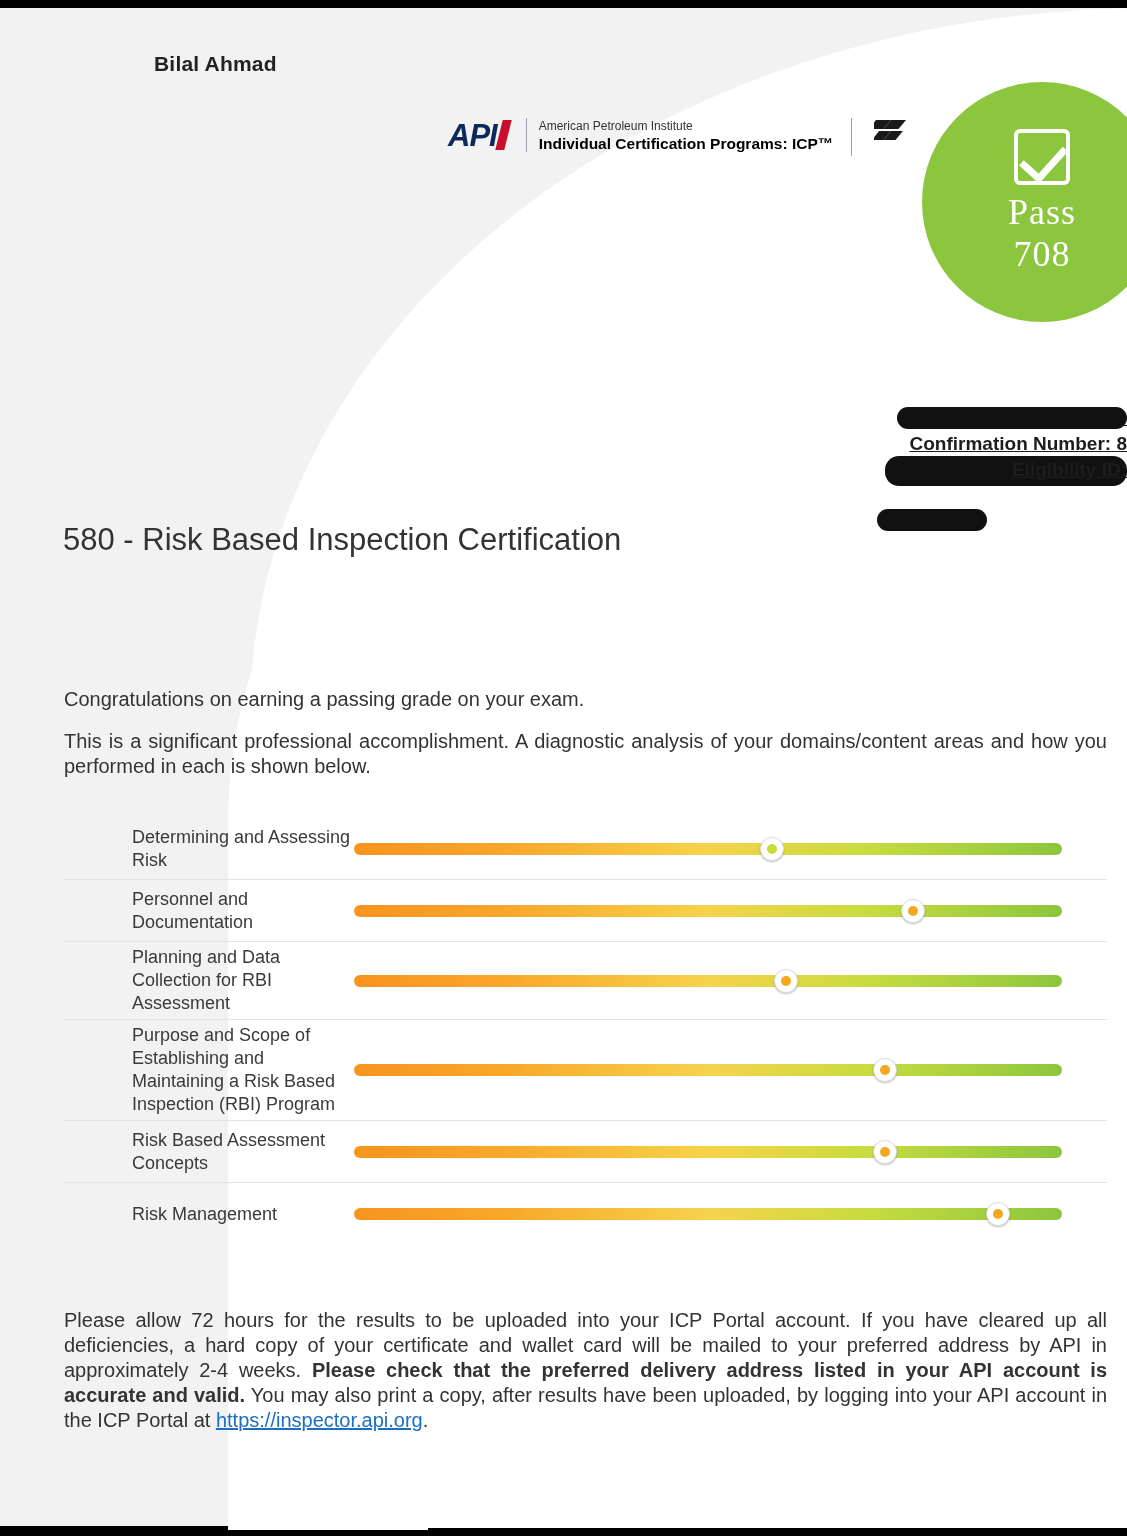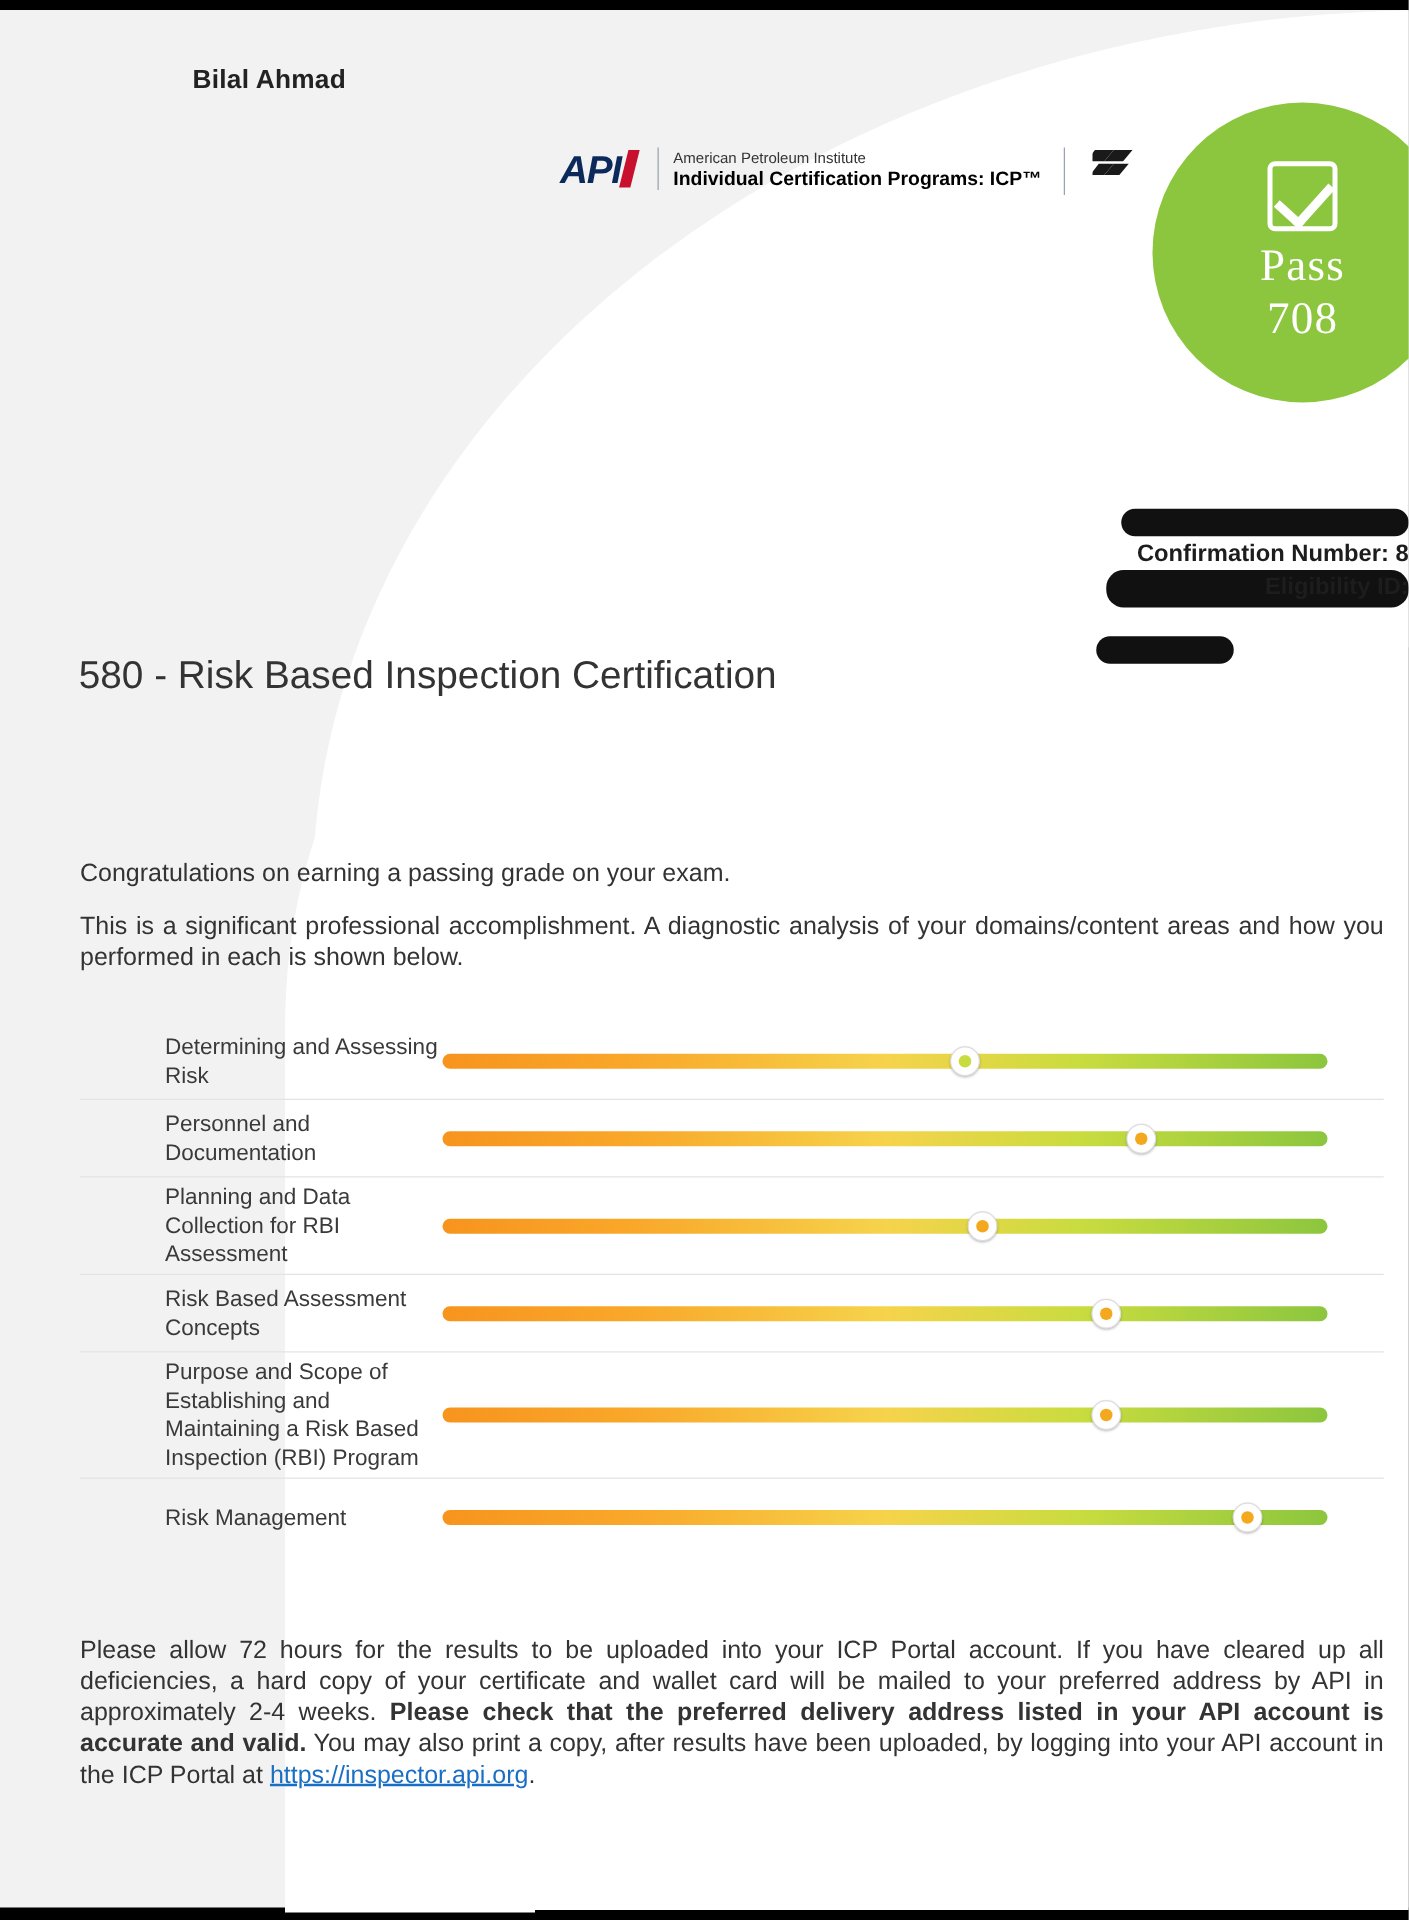--- a/index.html
+++ b/index.html
@@ -162,21 +162,21 @@
   .exam-info {
     position: absolute;
     right: 0px; top: 405px;
     width: 1127px;
     text-align: right;
     font-size: 19px;
     font-weight: bold;
     color: #1d1d1d;
     line-height: 26px;
   }
-  .exam-info .row { position: relative; }
+  .exam-info .row { position: relative; text-decoration: underline; }
   .redact {
     display: inline-block;
     background: #111;
     border-radius: 14px;
     vertical-align: middle;
   }
   .redact-1 { position: absolute; right: 0; top: 2px; width: 230px; height: 22px; }
   .redact-2 { position: absolute; right: 0; top: 25px; width: 242px; height: 30px; }
   .redact-3 { position: absolute; right: 140px; top: 52px; width: 110px; height: 22px; }
 
@@ -347,28 +347,28 @@
           </div>
         </div>
         <div class="domain-row">
           <div class="domain-label">Planning and Data Collection for RBI Assessment</div>
           <div class="meter-wrap">
             <div class="meter-track"></div>
             <div class="meter-dot" style="left: 61%;"></div>
           </div>
         </div>
         <div class="domain-row">
+          <div class="domain-label">Purpose and Scope of Establishing and Maintaining a Risk Based Inspection (RBI) Program</div>
+          <div class="meter-wrap">
+            <div class="meter-track"></div>
+            <div class="meter-dot" style="left: 75%;"></div>
+          </div>
+        </div>
+        <div class="domain-row">
           <div class="domain-label">Risk Based Assessment Concepts</div>
-          <div class="meter-wrap">
-            <div class="meter-track"></div>
-            <div class="meter-dot" style="left: 75%;"></div>
-          </div>
-        </div>
-        <div class="domain-row">
-          <div class="domain-label">Purpose and Scope of Establishing and Maintaining a Risk Based Inspection (RBI) Program</div>
           <div class="meter-wrap">
             <div class="meter-track"></div>
             <div class="meter-dot" style="left: 75%;"></div>
           </div>
         </div>
         <div class="domain-row">
           <div class="domain-label">Risk Management</div>
           <div class="meter-wrap">
             <div class="meter-track"></div>
             <div class="meter-dot" style="left: 91%;"></div>

